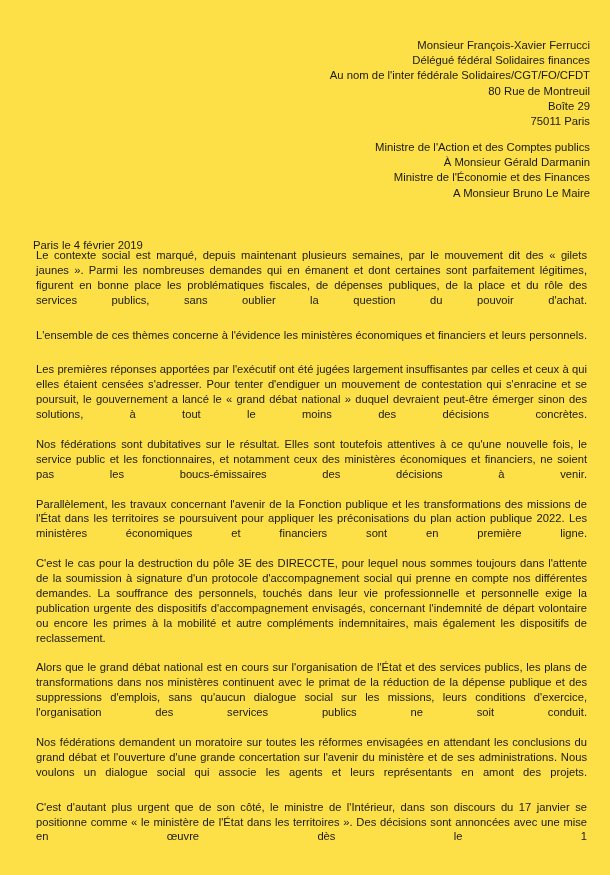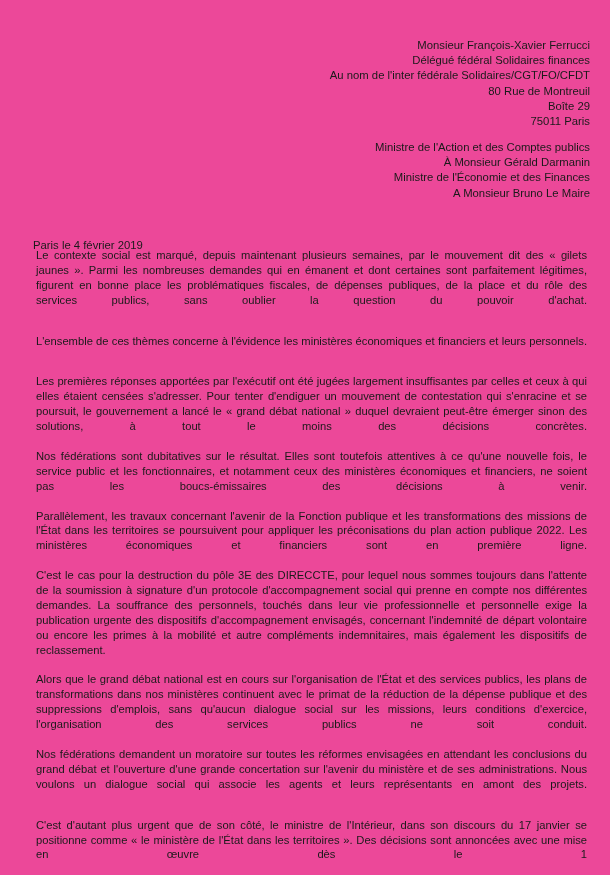--- a/index.html
+++ b/index.html
@@ -4,21 +4,21 @@
 <style>
   html, body {
     margin: 0;
     padding: 0;
     background: #ffffff;
   }
   .page {
     position: relative;
     width: 610px;
     height: 875px;
-    background: #ec4899;
+    background: #fde047;
     font-family: "Liberation Sans", sans-serif;
     color: #1a1a1a;
     overflow: hidden;
     box-sizing: border-box;
   }
 
   
   .sender-block {
     position: absolute;
     top: 38px;
@@ -59,21 +59,21 @@
     left: 36px;
     width: 551px;
     font-size: 11.2px;
     line-height: 14.9px;
     text-align: justify;
     text-justify: inter-word;
   }
   .para {
     margin: 0 0 0 0;
   }
-  .para + .para { margin-top: 11px; }
+  .para + .para { margin-top: 5px; }
   .para.gap { margin-top: 0; }
 
   
   .para::after {
     content: "";
     display: inline-block;
     width: 100%;
   }
 </style>
 </head>

